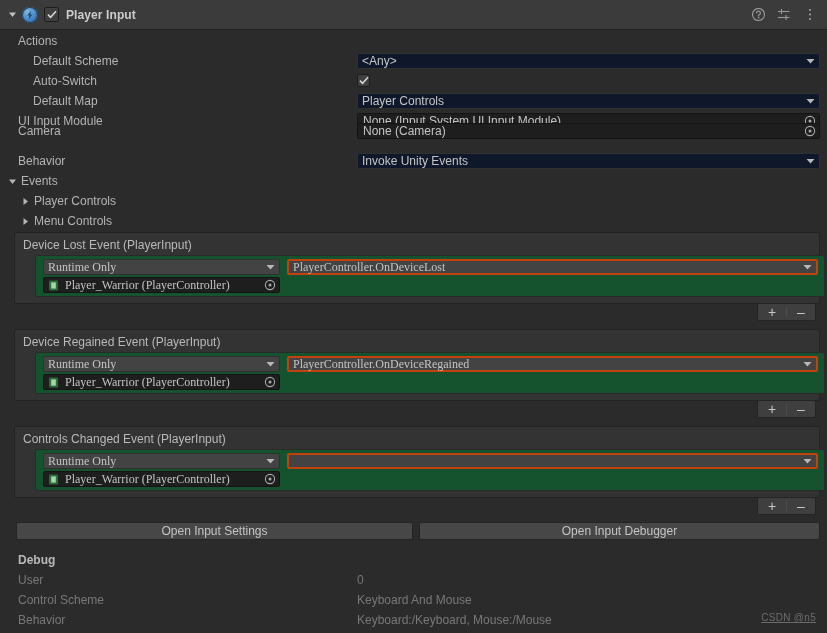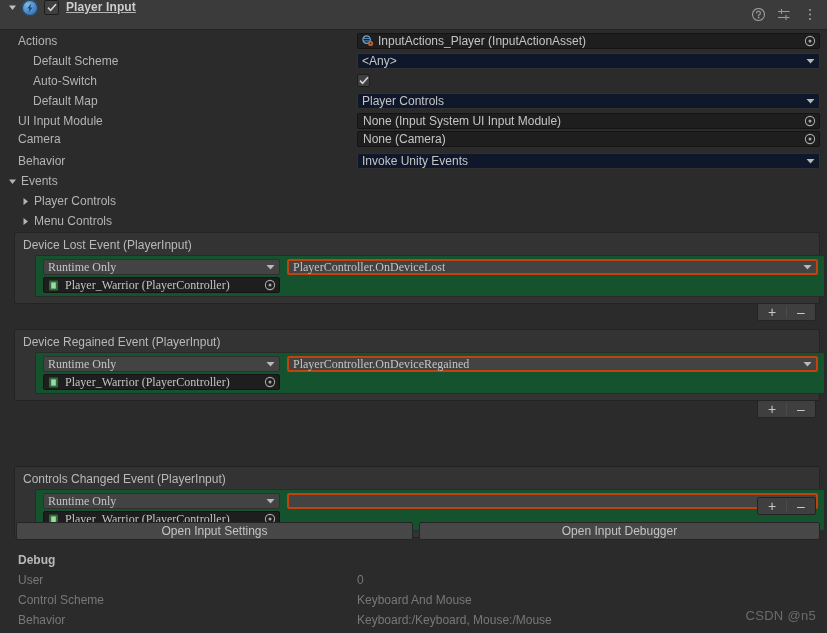--- a/index.html
+++ b/index.html
@@ -11,21 +11,21 @@
     color:#b4b4b4;
     -webkit-font-smoothing:antialiased;
   }
   #root{position:relative;width:827px;height:633px;}
 
   
   .comp-header{
     position:absolute;left:0;top:0;width:827px;height:29px;
     background:#3b3b3b;
     border-bottom:1px solid #232323;
-    display:flex;text-decoration:underline;
+    display:flex;align-items:center;
   }
   .foldout-arrow{
     width:14px;height:14px;margin-left:5px;margin-right:1px;
     display:flex;align-items:center;justify-content:center;flex:none;
   }
   .foldout-arrow svg{display:block;}
   .comp-icon{
     width:16px;height:16px;border-radius:50%;
     background:radial-gradient(circle at 35% 30%,#7fb9e6 0%,#3f7fbf 60%,#2b5c8f 100%);
     flex:none;margin-left:2px;margin-right:6px;
@@ -158,22 +158,23 @@
 
   
   .debug-title{
     position:absolute;left:18px;font-size:12px;font-weight:bold;color:#b9b9b9;
   }
   .dbg-label{position:absolute;left:18px;font-size:12px;color:#787878;}
   .dbg-value{position:absolute;left:357px;font-size:12px;color:#787878;}
 
   .watermark{
     position:absolute;right:11px;bottom:10px;
-    font-size:13px;color:#6c6c6c;letter-spacing:.3px;
+    font-size:10px;color:#6c6c6c;letter-spacing:.3px;
     font-family:"Liberation Sans","DejaVu Sans",sans-serif;
+    text-decoration:underline;
   }
 </style>
 </head>
 <body>
 
 <div id="root">
 
   <div class="comp-header">
     <div class="foldout-arrow">
       <svg width="9" height="9" viewBox="0 0 9 9">
@@ -212,37 +213,20 @@
           <circle cx="2" cy="2" r="1.1" fill="#9a9a9a"></circle>
           <circle cx="2" cy="6.5" r="1.1" fill="#9a9a9a"></circle>
           <circle cx="2" cy="11" r="1.1" fill="#9a9a9a"></circle>
         </svg>
       </div>
     </div>
   </div>
 
   <div class="row" style="top:31px;">
     <div class="row-label lbl-0">Actions</div>
-    <div class="field objf">
-      <span class="asset-ico">
-        <svg width="12" height="12" viewBox="0 0 12 12">
-          <circle cx="4.6" cy="4.6" r="3.7" fill="none" stroke="#6fa8d6" stroke-width="1.2"></circle>
-          <path d="M1.6 3.4h6M1.6 5.9h6" stroke="#6fa8d6" stroke-width=".8"></path>
-          <circle cx="8.6" cy="8.4" r="2.5" fill="#c06a3a"></circle>
-          <circle cx="8.6" cy="8.4" r=".9" fill="#2b2b2b"></circle>
-        </svg>
-      </span>
-      <span class="field-text">InputActions_Player (InputActionAsset)</span>
-      <span class="objdot">
-        <svg width="12" height="12" viewBox="0 0 12 12">
-          <circle cx="6" cy="6" r="4.6" fill="none" stroke="#a8a8a8" stroke-width="1.1"></circle>
-          <circle cx="6" cy="6" r="1.5" fill="#a8a8a8"></circle>
-        </svg>
-      </span>
-    </div>
   </div>
 
   <div class="row" style="top:51px;">
     <div class="row-label lbl-1">Default Scheme</div>
     <div class="field popup">
       <span class="field-text">&lt;Any&gt;</span>
       <span class="caret">
         <svg width="9" height="6" viewBox="0 0 9 6">
             <polygon points="0.5,1 8.5,1 4.5,5.4" fill="#b9b9b9"></polygon>
           </svg>
@@ -277,21 +261,21 @@
       <span class="field-text" style="padding-left:5px;">None (Input System UI Input Module)</span>
       <span class="objdot">
         <svg width="12" height="12" viewBox="0 0 12 12">
           <circle cx="6" cy="6" r="4.6" fill="none" stroke="#a8a8a8" stroke-width="1.1"></circle>
           <circle cx="6" cy="6" r="1.5" fill="#a8a8a8"></circle>
         </svg>
       </span>
     </div>
   </div>
 
-  <div class="row" style="top:129px;">
+  <div class="row" style="top:121px;">
     <div class="row-label lbl-0">Camera</div>
     <div class="field objf">
       <span class="field-text" style="padding-left:5px;">None (Camera)</span>
       <span class="objdot">
         <svg width="12" height="12" viewBox="0 0 12 12">
           <circle cx="6" cy="6" r="4.6" fill="none" stroke="#a8a8a8" stroke-width="1.1"></circle>
           <circle cx="6" cy="6" r="1.5" fill="#a8a8a8"></circle>
         </svg>
       </span>
     </div>
@@ -415,21 +399,21 @@
       </div>
       <div class="ue-arg"></div>
     </div>
   </div>
   <div class="plusminus" style="left:757px;top:400px;">
     <div class="pm-btn">+</div>
     <div class="pm-sep"></div>
     <div class="pm-btn">–</div>
   </div>
 
-  <div class="uevent" style="top:426px;height:72px;margin-top:40px;">
+  <div class="uevent" style="top:426px;height:72px;">
     <div class="ue-title">Controls Changed Event (PlayerInput)</div>
     <div class="ue-inner">
       <div class="ue-popup">
         <span class="field-text">Runtime Only</span>
         <span class="caret">
           <svg width="9" height="6" viewBox="0 0 9 6">
               <polygon points="0.5,1 8.5,1 4.5,5.4" fill="#b9b9b9"></polygon>
             </svg>
         </span>
       </div>

